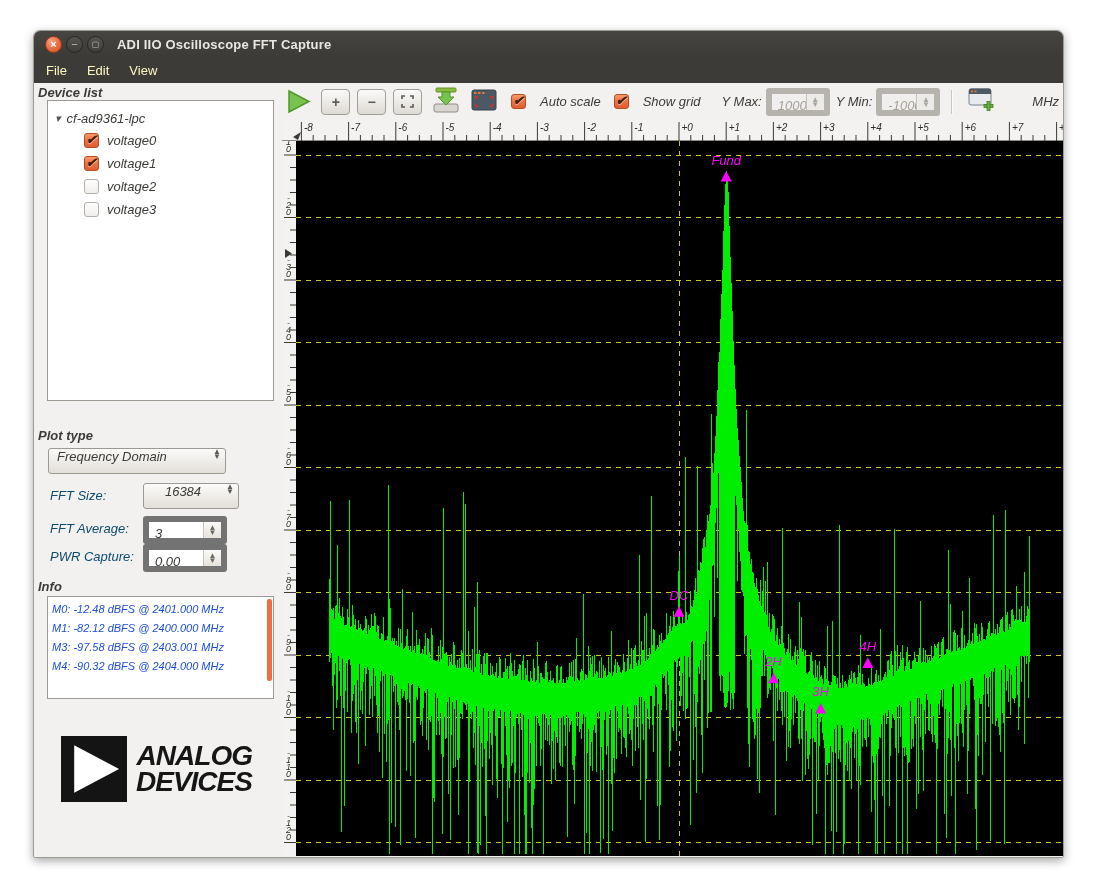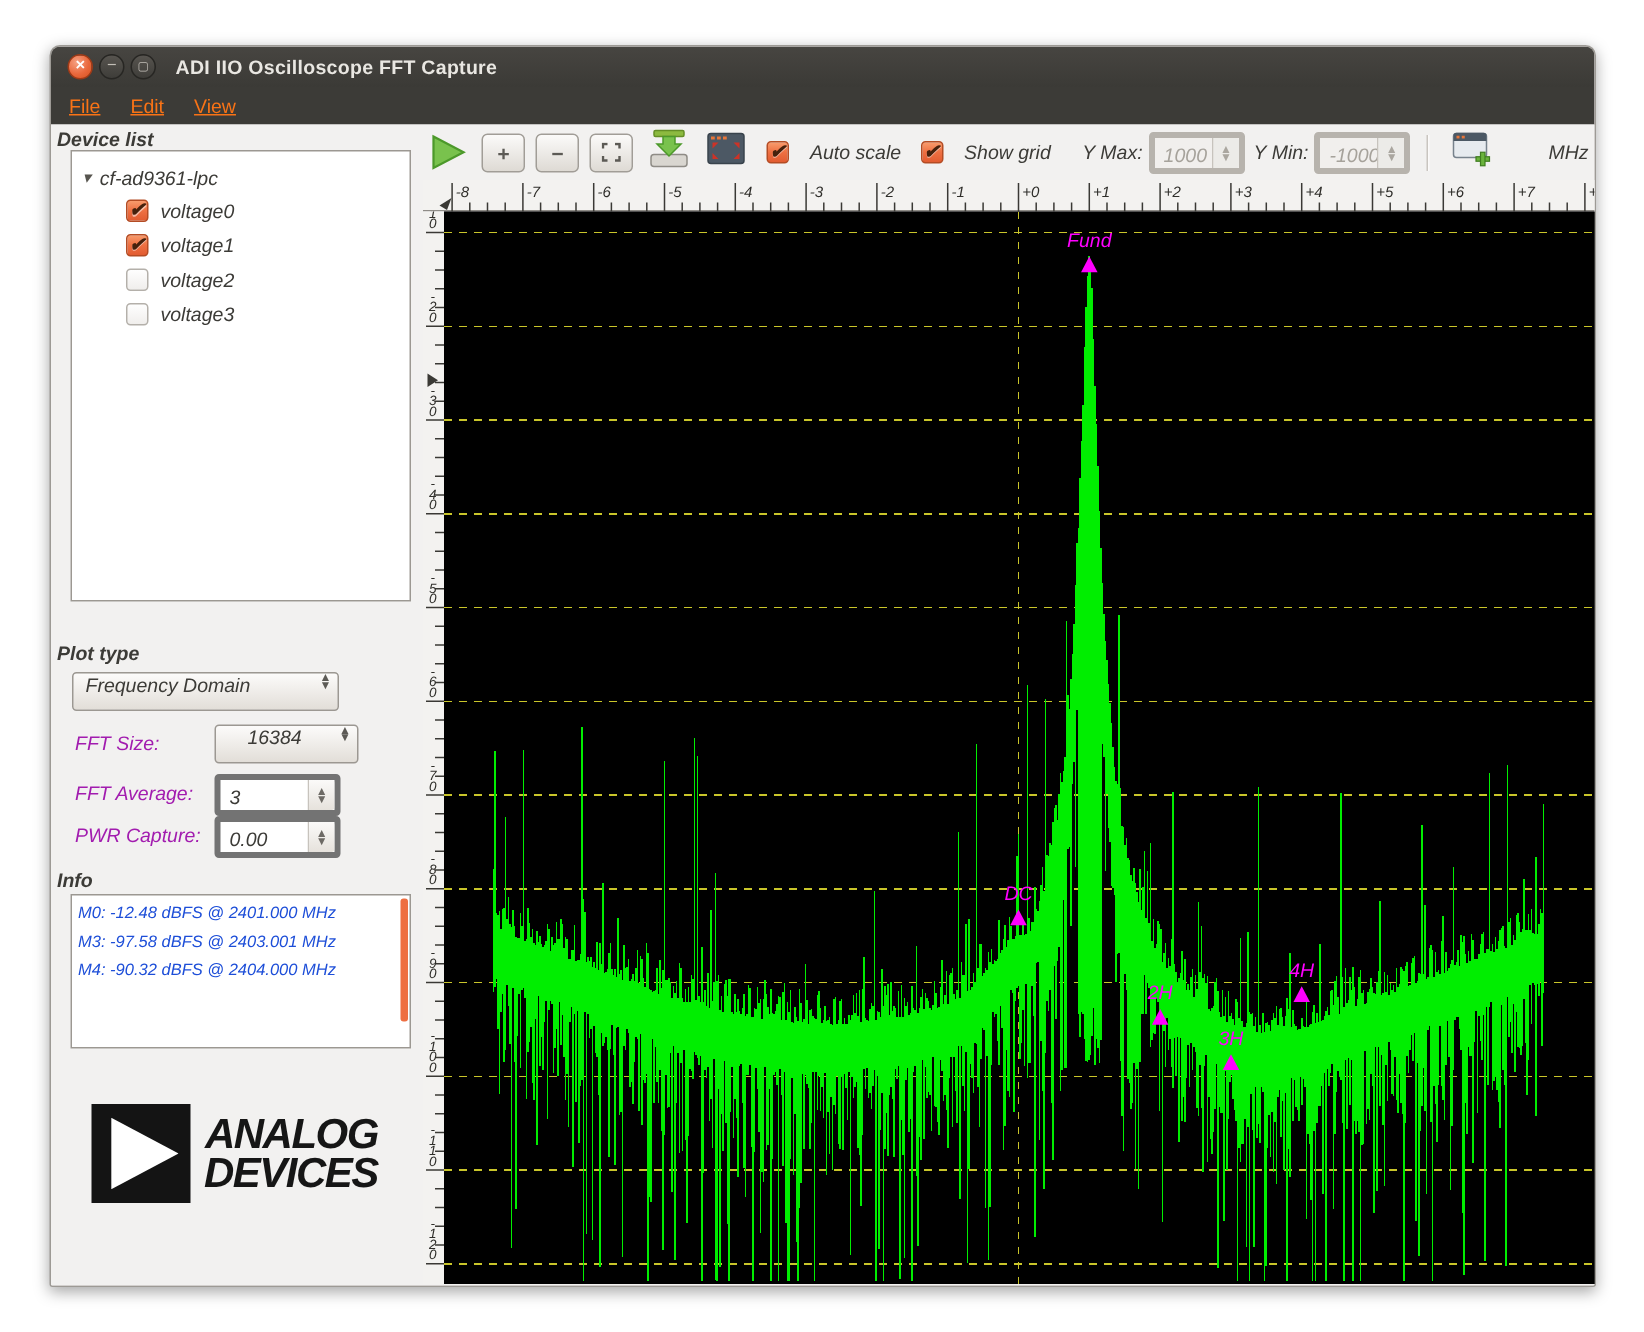--- a/index.html
+++ b/index.html
@@ -10,49 +10,49 @@
   
   .titlebar{ height:27px; background:linear-gradient(#474541,#3b3a36); display:flex; align-items:center; padding-left:11px; }
   .winbtn{ width:17px; height:17px; border-radius:50%; margin-right:4px; display:flex; align-items:center; justify-content:center;
     font-size:11px; line-height:1; }
   .winbtn.close{ background:radial-gradient(circle at 35% 30%, #f6a284, #e9683c 55%, #d4511f); border:1px solid #9e3a17; color:#fff; font-weight:bold;}
   .winbtn.gray{ background:linear-gradient(#57544f,#3e3d39); border:1px solid #272623; color:#c2beb7; }
   .winbtn .glyph{ transform:translateY(-0.5px); }
   .title{ color:#e9e7e2; font-weight:bold; font-size:13px; margin-left:9px; letter-spacing:.2px; }
   
   .menubar{ height:25px; background:#3c3b37; display:flex; align-items:center; padding-left:2px; }
-  .menu-item{ color:#f97316; font-size:13px; padding:4px 10px;text-decoration:underline; }
+  .menu-item{ color:#fef9c3; font-size:13px; padding:4px 10px; }
   
   .content{ position:absolute; left:0; top:52px; right:0; bottom:0; background:#f2f1f0;font-style:italic; }
   .sidebar{ position:absolute; left:0; top:0; width:248px; height:100%; }
   .sec-label{ position:absolute; font-size:13px; font-weight:bold; color:#3c3b37; }
   .white-box{ position:absolute; background:#fff; border:1px solid #9c9892; }
   .tree-box{ left:13px; top:17px; width:227px; height:301px; padding-top:6px; }
   .tree-root{ display:flex; align-items:center; font-size:13px; color:#3c3b37; padding-left:7px; height:22px; }
   .expander{ font-size:11px; color:#57554f; margin-right:6px; }
   .tree-children .row{ display:flex; align-items:center; height:23px; padding-left:36px; font-size:13px; color:#3c3b37; }
   .cb{ width:15px; height:15px; border-radius:3px; margin-right:8px; position:relative; flex:0 0 auto;
        background:linear-gradient(#fefefe,#f0eeec); border:1px solid #b4b0aa; }
   .cb.checked{ background:linear-gradient(180deg,#f89b6c,#ee7042 50%,#e25c31); border:1px solid #b44c24; }
   .cb.checked::after{ content:"\2714"; position:absolute; left:1px; top:-2px; font-size:13px; font-weight:bold; color:#46210c;
        text-shadow:0 1px 0 rgba(255,255,255,.55); }
   
   .combo{ position:absolute; height:26px; border:1px solid #9c9892; border-radius:3px;
     background:linear-gradient(#fcfbfa,#e2ded8); display:flex; align-items:flex-start; font-size:13px; color:#3c3b37; }
   .combo .val{ flex:1; padding:0 8px; white-space:nowrap; }
   .combo .val.center{ text-align:center; }
   .arrows{ width:16px; display:flex; flex-direction:column; align-items:center; justify-content:center; line-height:5px; color:#5c5a55; font-size:8px; }
-  .spin{ position:absolute; height:28px; border:4px solid #737373; border-radius:3px; background:#fff; display:flex; font-size:13px; color:#3c3b37; }
+  .spin{ position:absolute; height:28px; border:6px solid #737373; border-radius:3px; background:#fff; display:flex; font-size:13px; color:#3c3b37; }
   .spin .val{ flex:1; padding:4px 6px; white-space:nowrap; overflow:hidden; }
   .spin .btns{ width:18px; border-left:1px solid #c7c3bd; background:linear-gradient(#fbfaf9,#e6e2dc);
     display:flex; flex-direction:column; align-items:center; justify-content:center; line-height:5px; color:#6d6a65; font-size:8px; border-radius:0 2px 2px 0;}
   .spin.disabled{ background:#f1efed; border-color:#b7b3ad; }
   .spin.disabled .val{ color:#a6a29b; }
   .spin.disabled .btns{ color:#aaa69f; background:#ecebe8; }
-  .field-label{ position:absolute; font-size:13px; color:#a21caf; }
+  .field-label{ position:absolute; font-size:13px; color:#0c4a6e; }
   
   .info-box{ left:13px; top:513px; width:227px; height:103px; padding:3px 4px; overflow:hidden; }
   .info-line{ font-size:11px; line-height:19px; color:#1d4ed8; white-space:nowrap; }
   .info-scrollbar{ position:absolute; right:1px; top:2px; width:5px; height:82px; background:#ee6f42; border-radius:2px; }
   
   .logo{ position:absolute; left:27px; top:653px; display:flex; align-items:center; }
   .logo-square{ width:66px; height:66px; background:#141414; position:relative; }
   .logo-tri{ position:absolute; left:20%; top:14%; width:68%; height:72%;
     background:#fff; clip-path:polygon(0 0, 0 100%, 100% 50%); }
   .logo-text{ margin-left:9px; font-weight:bold; font-size:28px; line-height:26px; letter-spacing:-1px; color:#161616;text-align:right; }
@@ -153,20 +153,21 @@
         <span class="btns">
             <span>▲</span>
             <span>▼</span>
           </span>
       </div>
 
       <div class="sec-label" style="left:4px;top:496px">Info</div>
       <div class="white-box info-box">
         <div id="info-lines">
             <div class="info-line">M0: -12.48 dBFS @ 2401.000 MHz</div>
+            <div class="info-line">M1: -82.12 dBFS @ 2400.000 MHz</div>
             <div class="info-line">M3: -97.58 dBFS @ 2403.001 MHz</div>
             <div class="info-line">M4: -90.32 dBFS @ 2404.000 MHz</div>
           </div>
         <div class="info-scrollbar"></div>
       </div>
 
       <div class="logo">
         <div class="logo-square">
             <div class="logo-tri"></div>
           </div>

